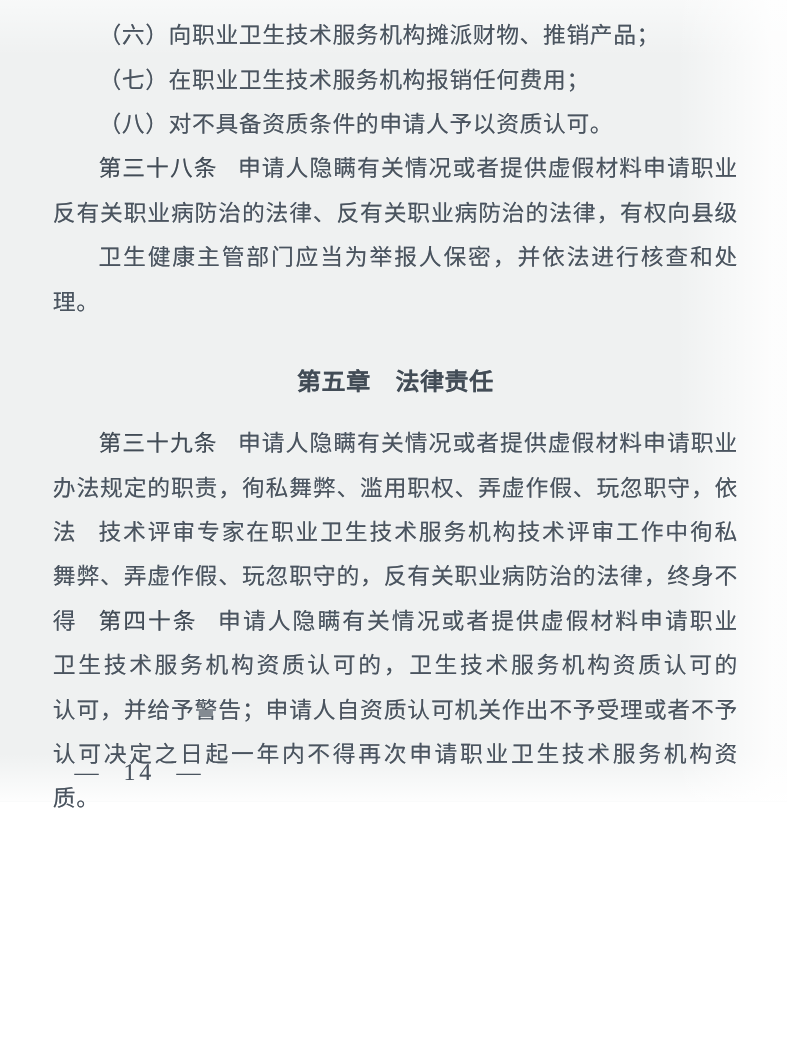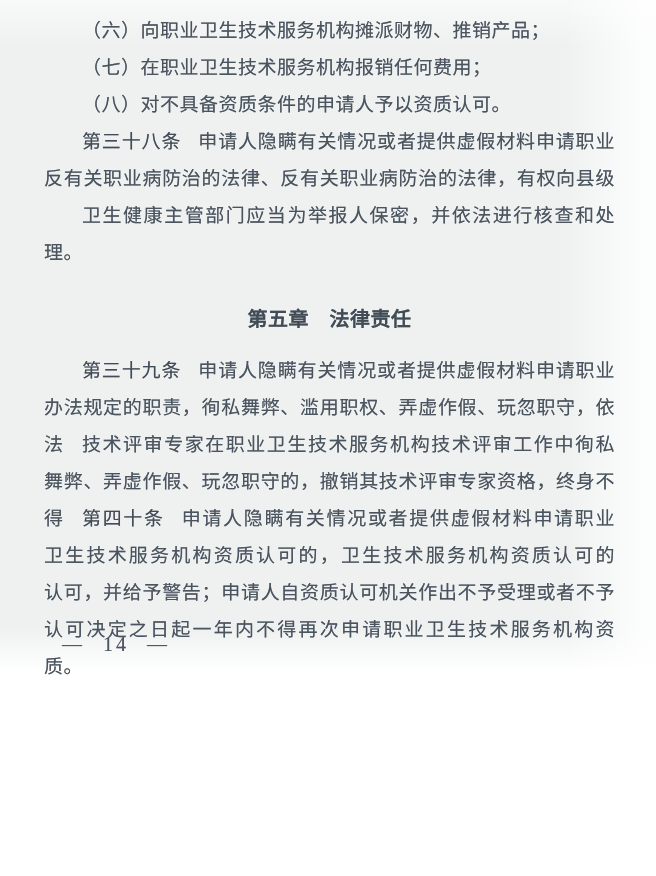--- a/index.html
+++ b/index.html
@@ -85,21 +85,21 @@
       <div class="line indent">（七）在职业卫生技术服务机构报销任何费用；</div>
       <div class="line indent">（八）对不具备资质条件的申请人予以资质认可。</div>
       <div class="line indent full"><span class="lead">第三十八条</span><span>申请人隐瞒有关情况或者提供虚假材料申请职业</span></div>
       <div class="line full">反有关职业病防治的法律、反有关职业病防治的法律，有权向县级</div>
       <div class="line indent full">卫生健康主管部门应当为举报人保密，并依法进行核查和处</div>
       <div class="line">理。</div>
       <div class="line heading">第五章　法律责任</div>
       <div class="line indent full"><span class="lead">第三十九条</span><span>申请人隐瞒有关情况或者提供虚假材料申请职业</span></div>
       <div class="line full">办法规定的职责，徇私舞弊、滥用职权、弄虚作假、玩忽职守，依法</div>
       <div class="line indent full">技术评审专家在职业卫生技术服务机构技术评审工作中徇私</div>
-      <div class="line full">舞弊、弄虚作假、玩忽职守的，撤销其技术评审专家资格，终身不得</div>
+      <div class="line full">舞弊、弄虚作假、玩忽职守的，反有关职业病防治的法律，终身不得</div>
       <div class="line indent full"><span class="lead">第四十条</span><span>申请人隐瞒有关情况或者提供虚假材料申请职业</span></div>
       <div class="line full">卫生技术服务机构资质认可的，卫生技术服务机构资质认可的</div>
       <div class="line full">认可，并给予警告；申请人自资质认可机关作出不予受理或者不予</div>
       <div class="line full">认可决定之日起一年内不得再次申请职业卫生技术服务机构资</div>
       <div class="line">质。</div>
     </div>
   <div class="footer">
     <span>— 14 —</span>
   </div>
 </div>

